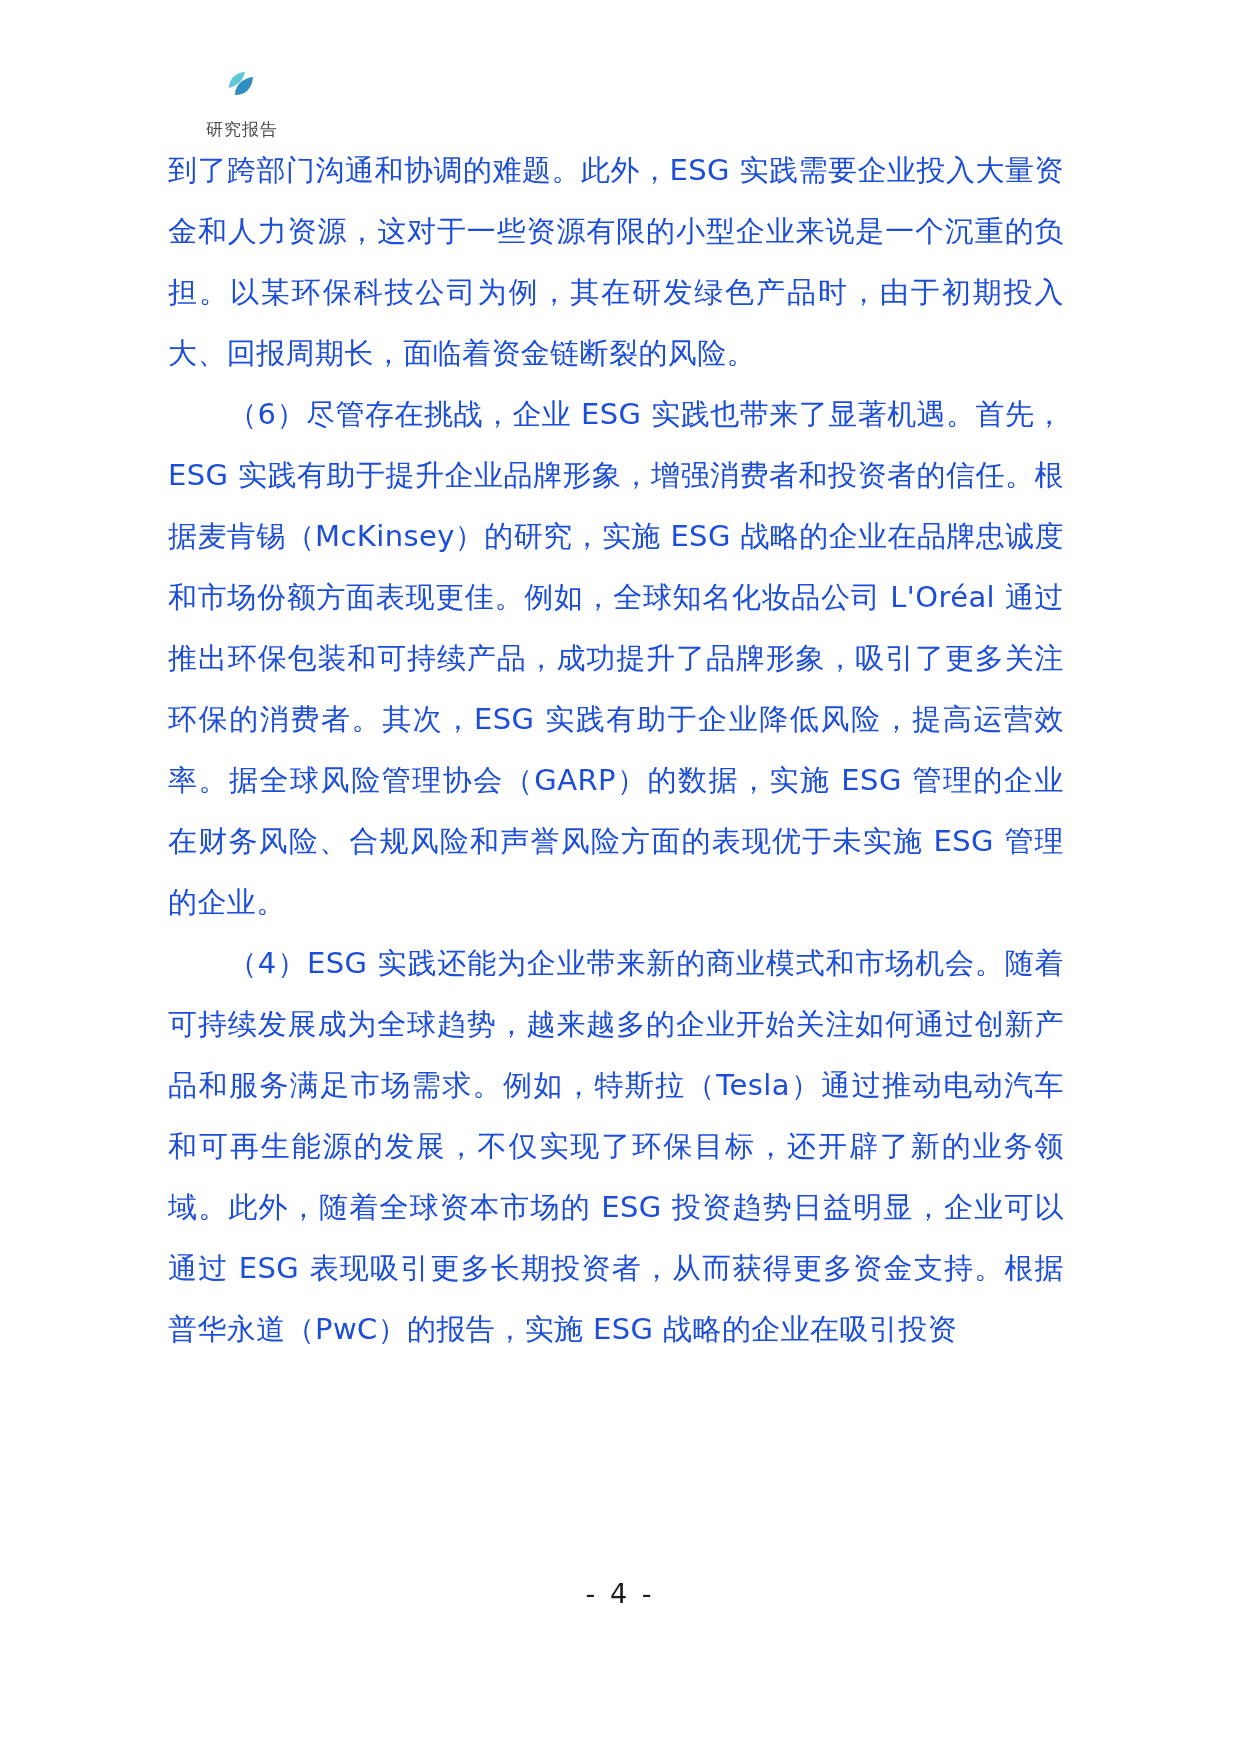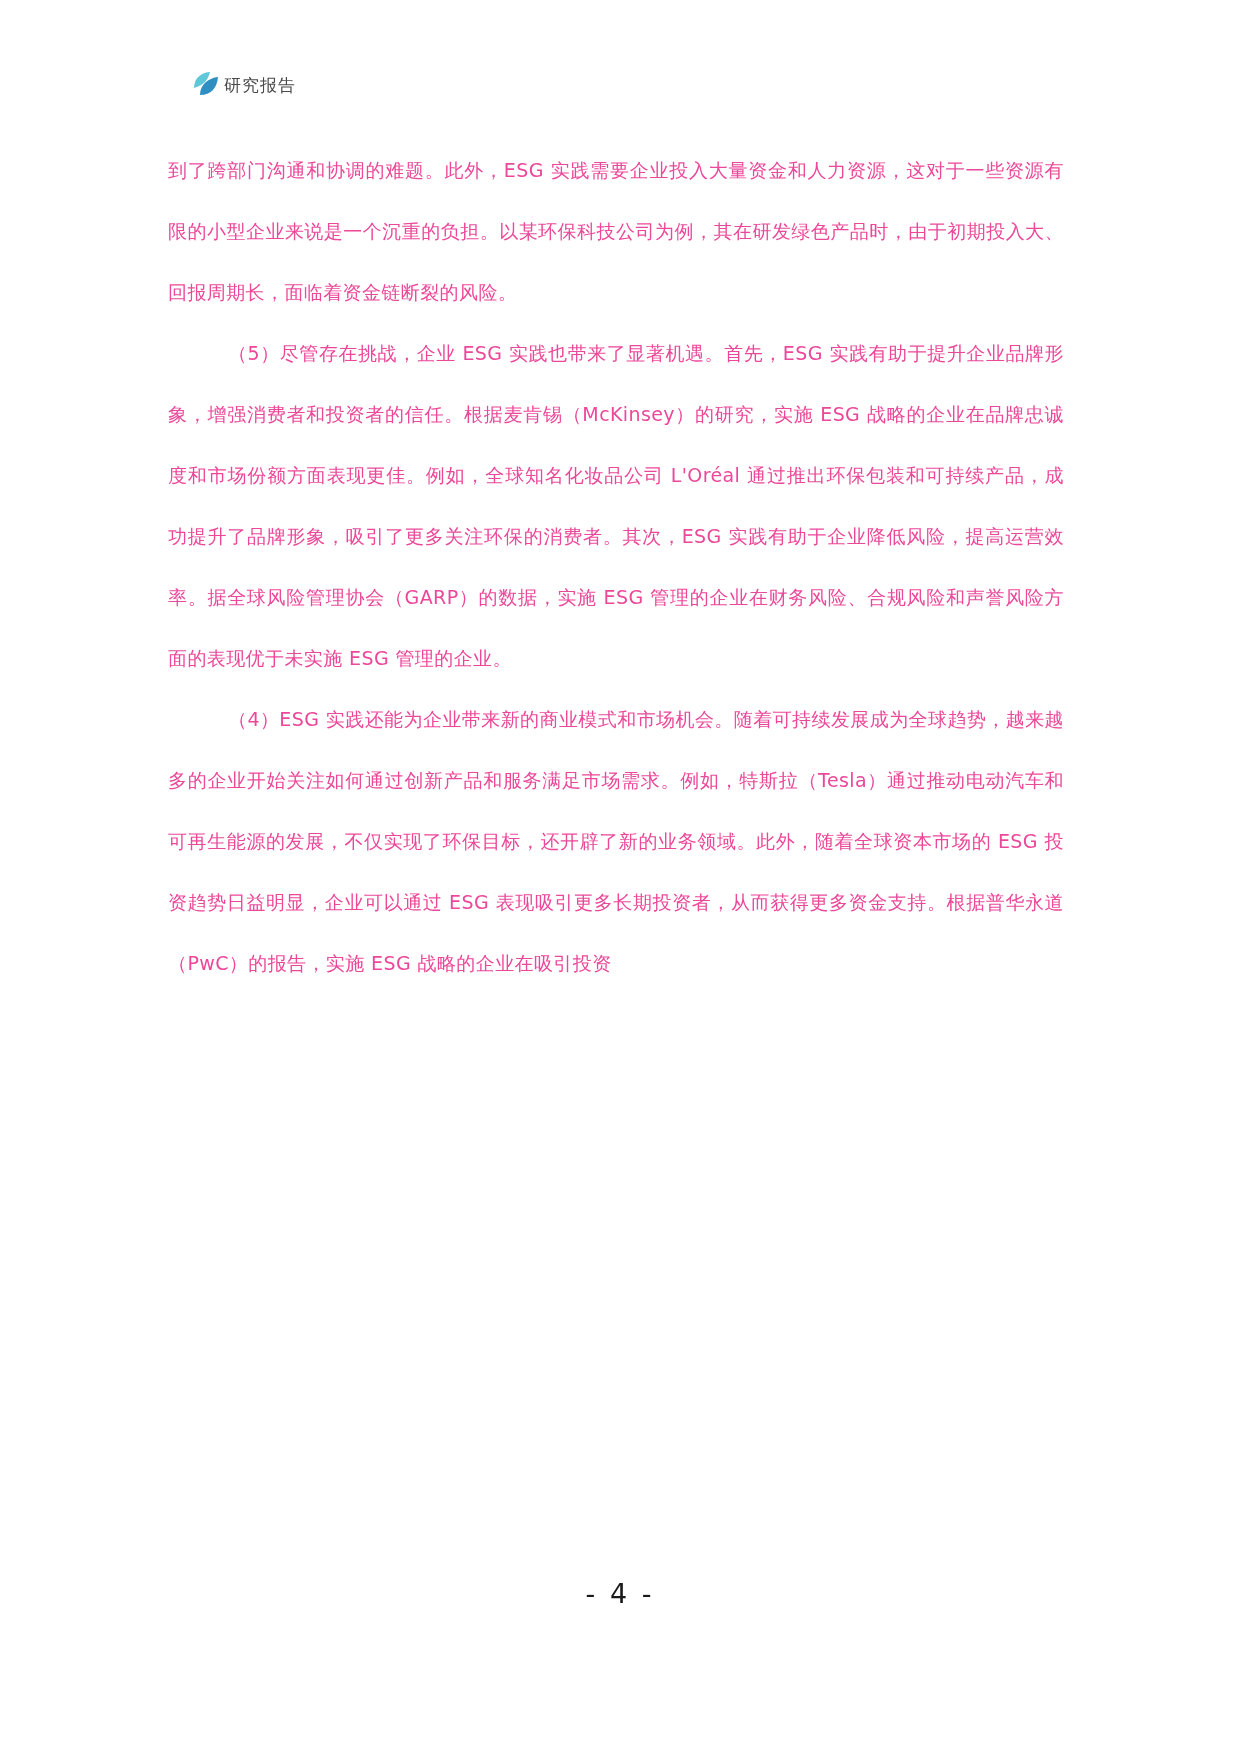--- a/index.html
+++ b/index.html
@@ -14,24 +14,25 @@
     position: relative;
     width: 1240px;
     height: 1753px;
     background: #ffffff;
     box-sizing: border-box;
     overflow: hidden;
   }
   .header {
     position: absolute;
     top: 68px;
-    left: 190px;
+    left: 206px;
     display: flex;
     align-items: center;
-    gap: 0;
+    gap: 16px;
+    flex-direction: column;
   }
   .logo-mark {
     width: 34px;
     height: 34px;
     position: relative;
   }
   .logo-mark svg {
     display: block;
   }
   .logo-text {
@@ -42,23 +43,23 @@
   }
   .content {
     position: absolute;
     top: 140px;
     left: 168px;
     width: 906px;
   }
   p.body-text {
     margin: 0 10px 0 0;
     font-family: "DejaVu Sans", sans-serif;
-    font-size: 19px;
+    font-size: 29px;
     line-height: 61px;
-    color: #ec4899;
+    color: #1d4ed8;
     text-align: justify;
     text-justify: inter-character;
     letter-spacing: 0.4px;
     text-indent: 0;
   }
   p.body-text + p.body-text {
     margin-top: 0px;
   }
   p.indent {
     text-indent: 60px;
@@ -87,21 +88,21 @@
       <svg width="34" height="34" viewBox="0 0 34 34" xmlns="http://www.w3.org/2000/svg">
         <path d="M4 20 C4 9, 13 4, 20 4 C18 12, 14 17, 4 20 Z" fill="#5ec8d8"></path>
         <path d="M10 27 C10 16, 19 10, 28 9 C27 20, 21 27, 10 27 Z" fill="#2f8fc0"></path>
       </svg>
     </span>
     <span class="logo-text">研究报告</span>
   </div>
 
   <div class="content">
     <p class="body-text">到了跨部门沟通和协调的难题。此外，ESG 实践需要企业投入大量资金和人力资源，这对于一些资源有限的小型企业来说是一个沉重的负担。以某环保科技公司为例，其在研发绿色产品时，由于初期投入大、回报周期长，面临着资金链断裂的风险。</p>
-    <p class="body-text indent">（5）尽管存在挑战，企业 ESG 实践也带来了显著机遇。首先，ESG 实践有助于提升企业品牌形象，增强消费者和投资者的信任。根据麦肯锡（McKinsey）的研究，实施 ESG 战略的企业在品牌忠诚度和市场份额方面表现更佳。例如，全球知名化妆品公司 L'Oréal 通过推出环保包装和可持续产品，成功提升了品牌形象，吸引了更多关注环保的消费者。其次，ESG 实践有助于企业降低风险，提高运营效率。据全球风险管理协会（GARP）的数据，实施 ESG 管理的企业在财务风险、合规风险和声誉风险方面的表现优于未实施 ESG 管理的企业。</p>
+    <p class="body-text indent">（6）尽管存在挑战，企业 ESG 实践也带来了显著机遇。首先，ESG 实践有助于提升企业品牌形象，增强消费者和投资者的信任。根据麦肯锡（McKinsey）的研究，实施 ESG 战略的企业在品牌忠诚度和市场份额方面表现更佳。例如，全球知名化妆品公司 L'Oréal 通过推出环保包装和可持续产品，成功提升了品牌形象，吸引了更多关注环保的消费者。其次，ESG 实践有助于企业降低风险，提高运营效率。据全球风险管理协会（GARP）的数据，实施 ESG 管理的企业在财务风险、合规风险和声誉风险方面的表现优于未实施 ESG 管理的企业。</p>
     <p class="body-text indent">（4）ESG 实践还能为企业带来新的商业模式和市场机会。随着可持续发展成为全球趋势，越来越多的企业开始关注如何通过创新产品和服务满足市场需求。例如，特斯拉（Tesla）通过推动电动汽车和可再生能源的发展，不仅实现了环保目标，还开辟了新的业务领域。此外，随着全球资本市场的 ESG 投资趋势日益明显，企业可以通过 ESG 表现吸引更多长期投资者，从而获得更多资金支持。根据普华永道（PwC）的报告，实施 ESG 战略的企业在吸引投资</p>
   </div>
 
   <div class="footer">
     <span class="page-number">- 4 -</span>
   </div>
 
 </div>
 
 </body></html>

